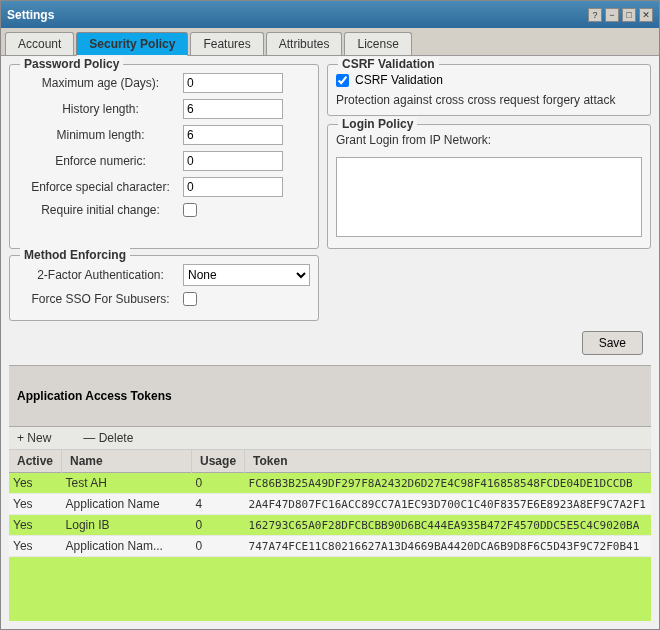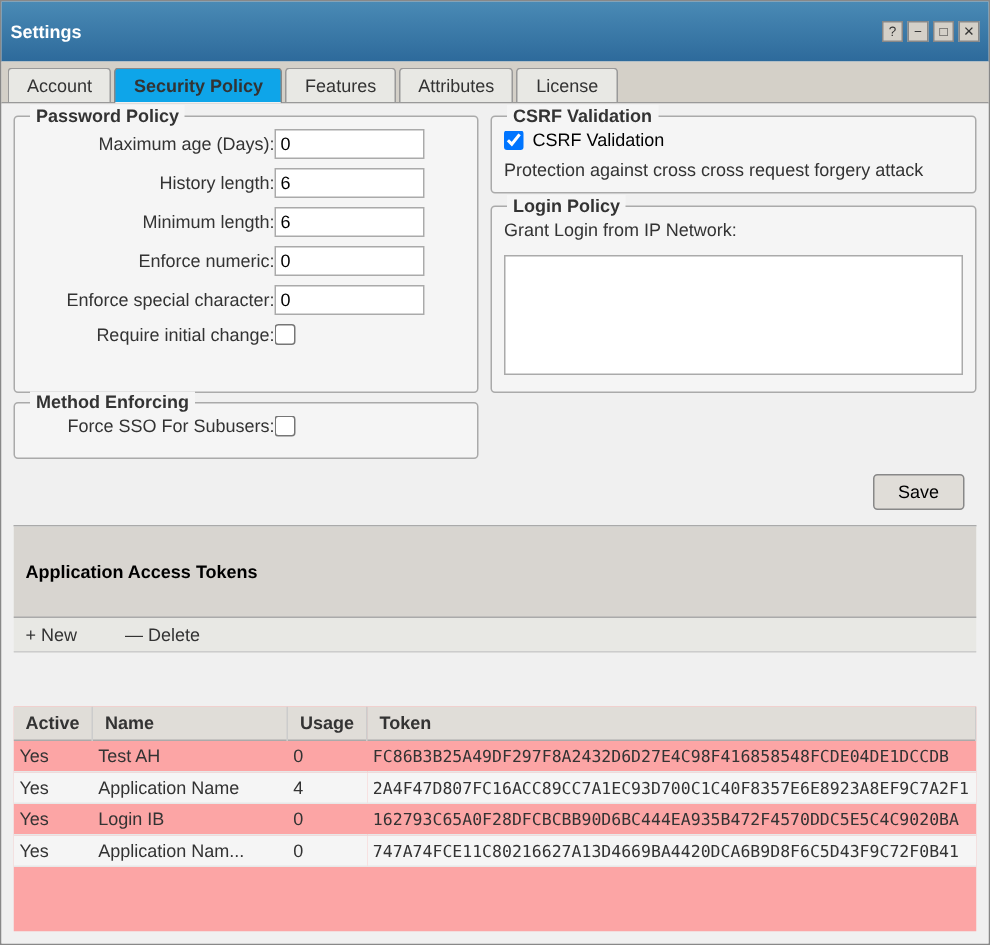--- a/index.html
+++ b/index.html
@@ -19,21 +19,21 @@
       display: flex;
       flex-direction: column;
     }
     .title-bar {
       background: linear-gradient(to bottom, #4a8ab5, #2d6a9b);
       color: white;
       padding: 4px 6px;
       display: flex;
       align-items: center;
       justify-content: space-between;
-      height: 40px;
+      height: 27px;
       flex-shrink: 0;
     }
     .title-bar-title {
       font-size: 12px;
       font-weight: bold;
     }
     .title-bar-controls {
       display: flex;
       gap: 3px;
       align-items: center;
@@ -114,21 +114,21 @@
     .password-policy .group-box-title {
       background: #f5f5f5;
     }
     .form-row {
       display: flex;
       align-items: center;
       margin-bottom: 6px;
     }
     .form-label {
       width: 165px;
-      text-align: right;
+      text-align: center;
       color: #333;
       flex-shrink: 0;
     }
     .form-input {
       width: 100px;
       height: 20px;
       border: 1px solid #aaa;
       background: white;
       padding: 0 3px;
       font-size: 12px;
@@ -233,22 +233,21 @@
       cursor: pointer;
       font-size: 12px;
       color: #333;
       background: none;
       border: none;
       padding: 0;
     }
     .table-container {
       flex: 1;
       overflow-y: auto;
-      background: #fca5a5;
-      margin-top: 36px;
+      background: #bef264;
     }
     table {
       width: 100%;
       border-collapse: collapse;
       font-size: 12px;
     }
     table thead tr {
       background: #e0ddd8;
       border-bottom: 1px solid #aaa;
     }
@@ -344,20 +343,28 @@
             <span class="login-label">Grant Login from IP Network:</span>
           </div>
           <textarea class="login-textarea" style=""></textarea>
         </div>
       </div>
     </div>
 
     <div style="display:flex; flex-shrink:0;">
       <div class="group-box method-enforcing-box">
         <span class="group-box-title">Method Enforcing</span>
+        <div class="form-row">
+          <span class="form-label">2-Factor Authentication:</span>
+          <select class="select-input">
+            <option>None</option>
+            <option>Optional</option>
+            <option>Required</option>
+          </select>
+        </div>
         <div class="form-row">
           <span class="form-label">Force SSO For Subusers:</span>
           <input class="form-checkbox" type="checkbox" style="">
         </div>
       </div>
     </div>
 
     <div class="save-row">
       <button class="save-btn">Save</button>
     </div>

